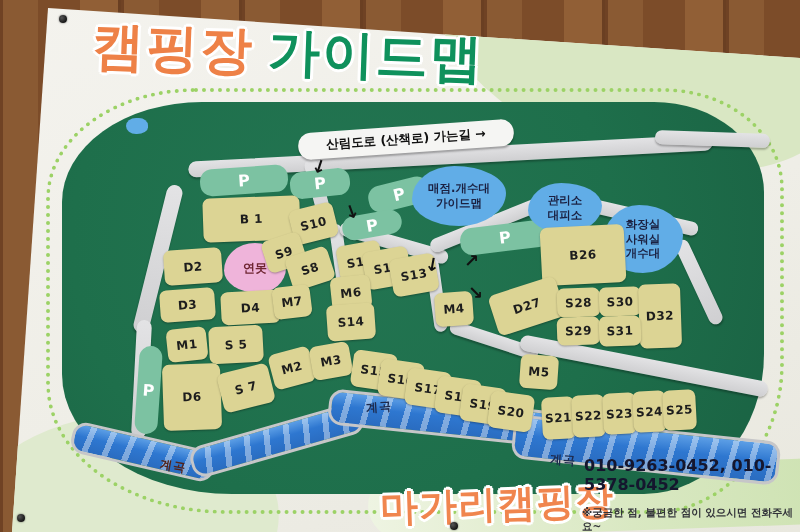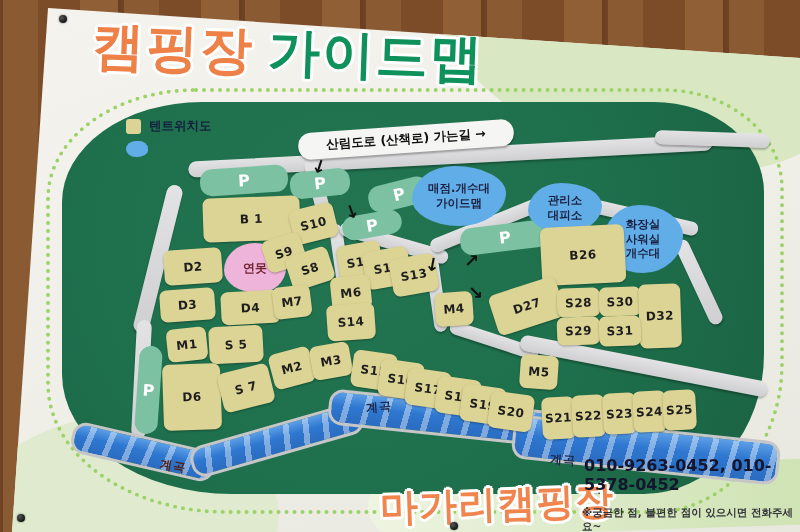--- a/index.html
+++ b/index.html
@@ -155,24 +155,20 @@
         <div class="stream-label" style="left: 550px; top: 452px; transform: rotate(4deg); color: rgb(29, 42, 77);">계곡</div>
       </div>
 
     <div id="title">
       <span class="t1 ol">캠핑장</span>
       <span class="t2 ol">가이드맵</span>
     </div>
 
     <div id="legend">
       <div class="row">
-        <span class="sw-tent"></span>
-        <span>텐트위치도</span>
-      </div>
-      <div class="row">
         <span class="sw-fac"></span>
       </div>
     </div>
 
     <div id="road-sign">산림도로 (산책로) 가는길 →</div>
 
     <div id="brand" class="ol">마가리캠핑장</div>
     <div id="phones">010-9263-0452, 010-5378-0452</div>
     <div id="note">※궁금한 점, 불편한 점이 있으시면 전화주세요~</div>
 

